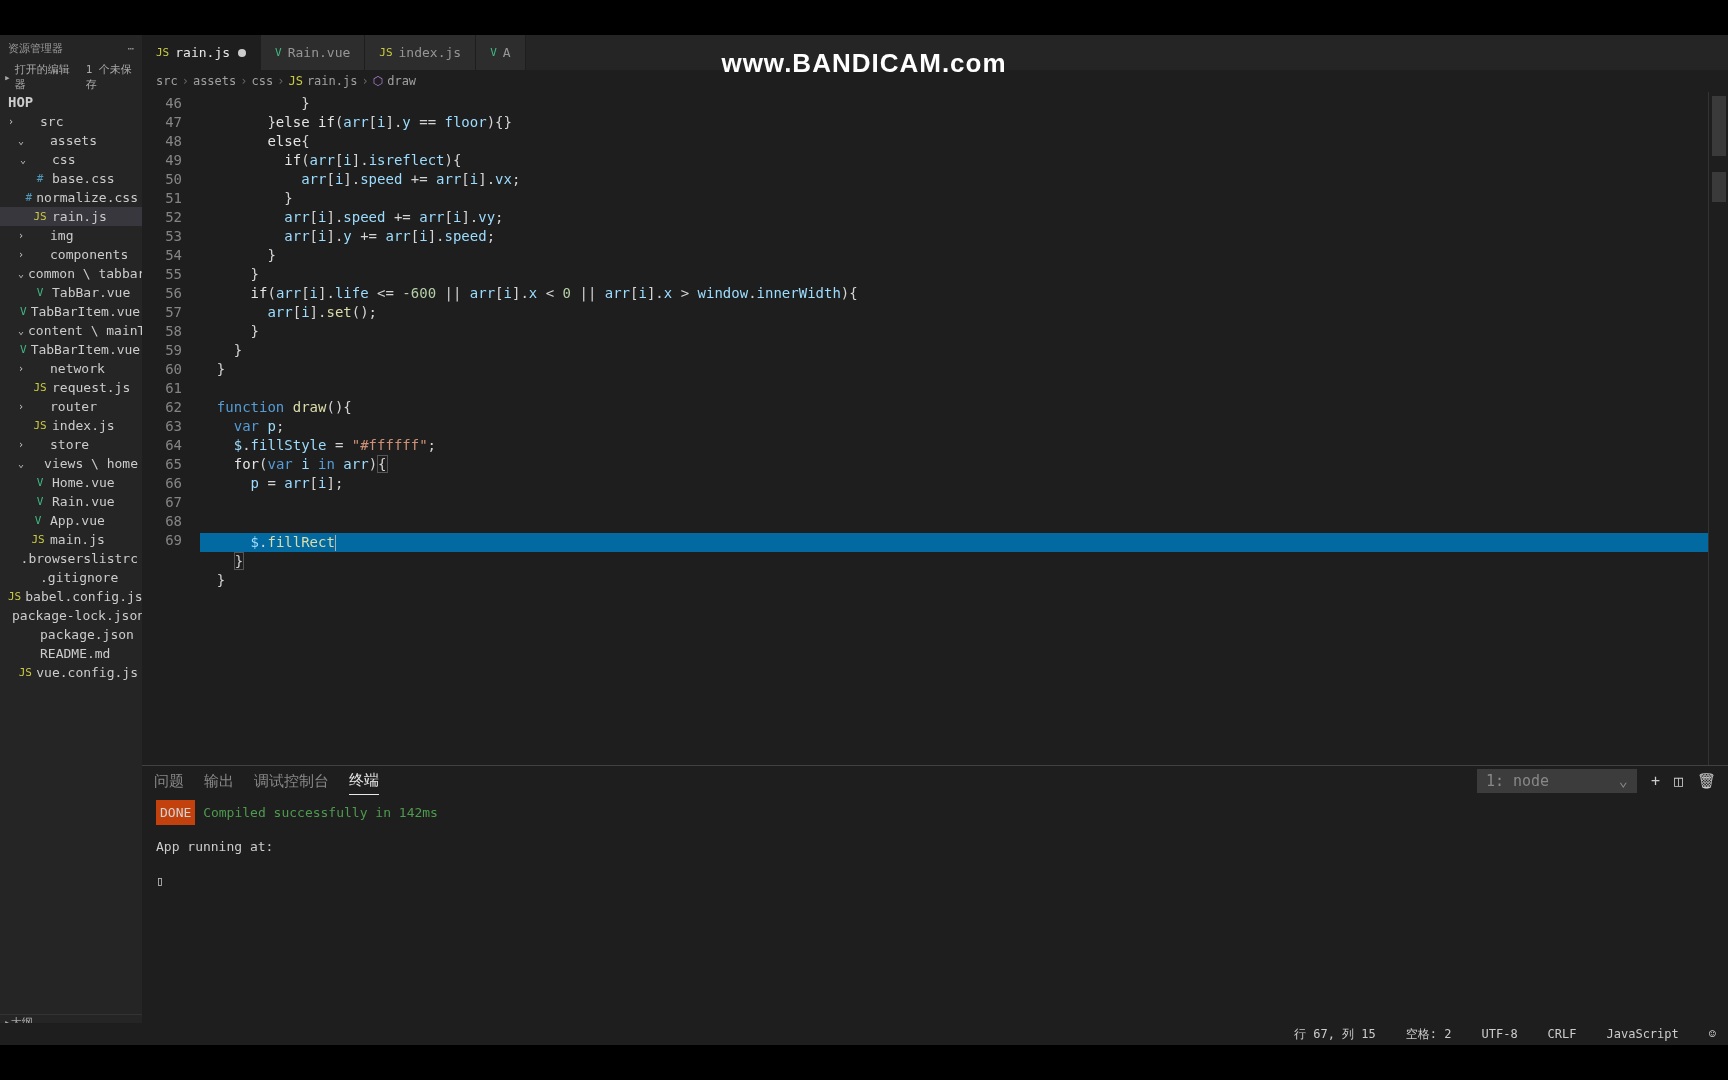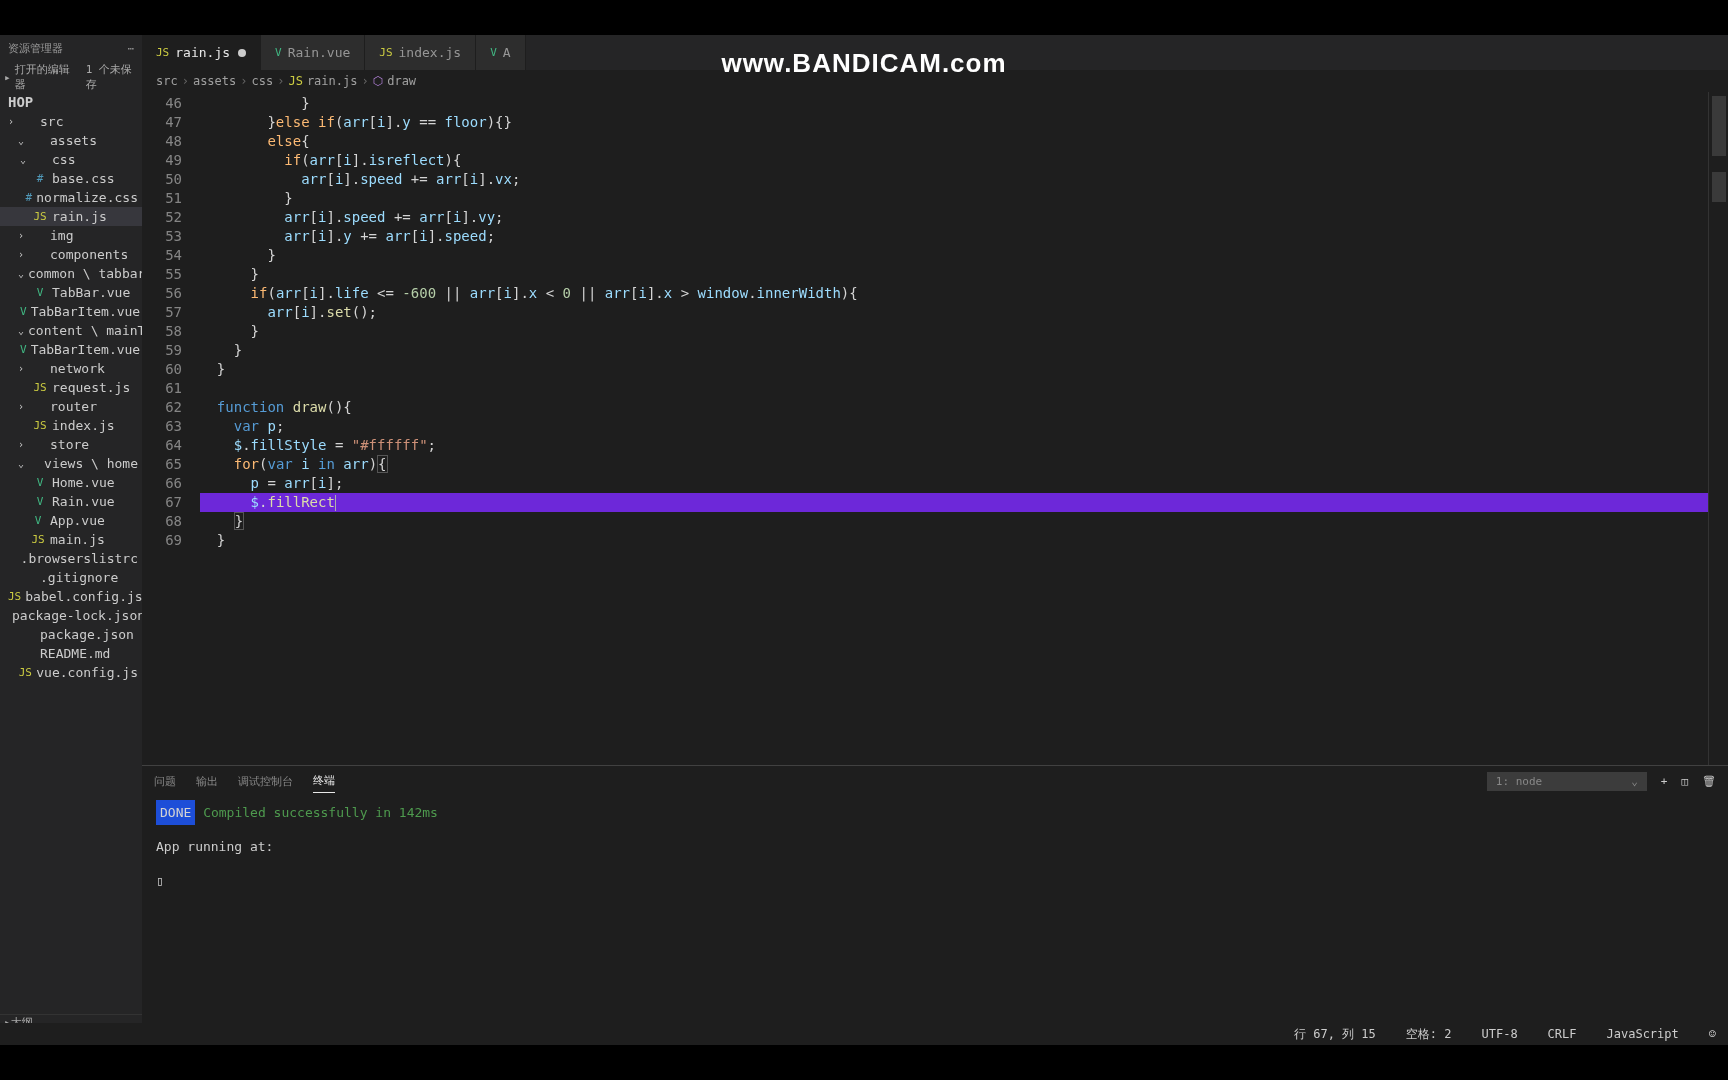--- a/index.html
+++ b/index.html
@@ -21,39 +21,39 @@
 .tab.active { background:#1e1e1e; color:#e8e8e8; }
 .tab .ico { margin-right:6px; font-size:11px; }
 .tab .dirty { width:8px; height:8px; border-radius:50%; background:#ccc; margin-left:8px; }
 .crumbs { display:flex; align-items:center; padding:4px 12px; font-size:12px; color:#a0a0a0; background:#1e1e1e; }
 .crumbs span { margin:0 2px; }
 .crumbs .sep { color:#666; }
 .editor { flex:1; display:flex; font-family:Consolas,Monaco,monospace; font-size:14px; line-height:19px; position:relative; overflow:hidden; }
 .gutter { width:58px; text-align:right; padding-right:18px; color:#858585; user-select:none; padding-top:2px; }
 .code { flex:1; padding-top:2px; white-space:pre; color:#d4d4d4; position:relative; }
 .line { height:19px; }
-.line.hl { background:#6d28d9; }
+.line.hl { background:#0369a1;margin-top:40px; }
 .k-blue { color:#569cd6; }
-.k-pink { color:#fdba74; }
+.k-pink { color:#e5e5e5; }
 .k-func { color:#dcdcaa; }
 .k-var { color:#9cdcfe; }
 .k-num { color:#b5cea8; }
 .k-str { color:#ce9178; }
 .k-op { color:#d4d4d4; }
 .cursor { display:inline-block; width:1px; height:16px; background:#aeafad; vertical-align:middle; }
 .minimap { width:20px; background:#1e1e1e; border-left:1px solid #333; position:relative; }
 .panel { height:280px; background:#1e1e1e; border-top:1px solid #414141; display:flex; flex-direction:column; }
-.panel-tabs { display:flex; align-items:center; padding:0 12px; height:30px; font-size:11px; color:#888;text-align:center; }
+.panel-tabs { display:flex; align-items:center; padding:0 12px; height:30px; font-size:15px; color:#888;text-align:center; }
 .panel-tabs .pt { margin-right:20px; cursor:pointer; padding:4px 0; }
 .panel-tabs .pt.active { color:#e8e8e8; border-bottom:1px solid #e8e8e8; }
 .panel-tabs .spacer { flex:1; }
 .panel-tabs .sel { background:#3c3c3c; border:1px solid #3c3c3c; padding:2px 8px; width:160px; display:flex; justify-content:space-between; align-items:center; }
 .panel-tabs .pbtn { margin-left:14px; cursor:pointer; color:#ccc; }
 .term { flex:1; padding:8px 14px; font-family:Consolas,Monaco,monospace; font-size:13px; line-height:17px; color:#ccc; }
-.done { background:#1d4ed8; color:#d4d4d4; padding:5px 4px; }
+.done { background:#c2410c; color:#d4d4d4; padding:5px 4px; }
 .url { color:#3794ff; text-decoration:underline; }
 .status { position:absolute; bottom:35px; left:0; right:0; height:22px; background:#1e1e1e; display:flex; align-items:center; justify-content:flex-end; padding:0 12px; font-size:12px; color:#ccc; }
 .status span { margin-left:30px; }
 .watermark { position:absolute; top:48px; left:50%; transform:translateX(-50%); font-size:26px; font-weight:bold; color:#fff; letter-spacing:1px; z-index:100; font-family:Arial; }
 .ic-js { color:#cbcb41; }
 .ic-vue { color:#41b883; }
 .ic-css { color:#519aba; }
 .ed-hdr { padding-left:4px; font-size:11px; color:#aaa; display:flex; align-items:center; }
 .mm-blob { position:absolute; right:2px; width:14px; background:#3a3a3a; }
 </style>

